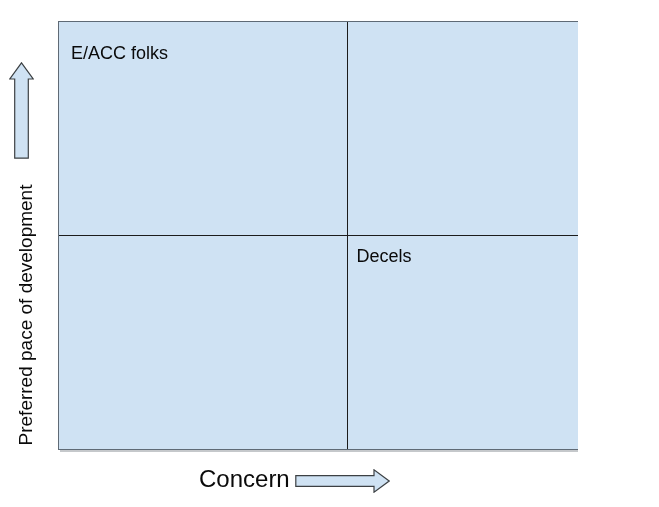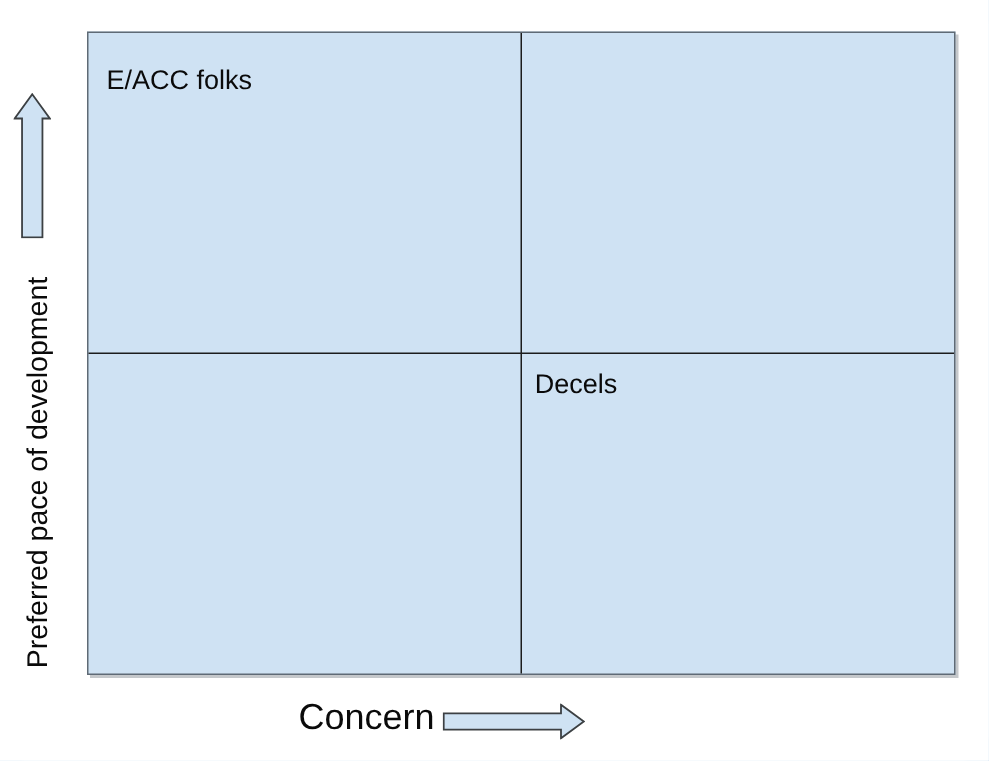--- a/index.html
+++ b/index.html
@@ -3,21 +3,21 @@
 <meta charset="utf-8">
 <style>
   html, body {
     margin: 0;
     padding: 0;
     background: var(--canvas-bg, #ffffff);
     font-family: "Liberation Sans", "DejaVu Sans", sans-serif;
   }
   .canvas {
     position: relative;
-    width: 659px;
+    width: 578px;
     height: 507px;
     background: var(--canvas-bg, #ffffff);
     overflow: hidden;
     color: var(--text, #000000);
     border-radius: 16px;
   }
   .quad-rect {
     position: absolute;
     left: 58px;
     top: 21px;

